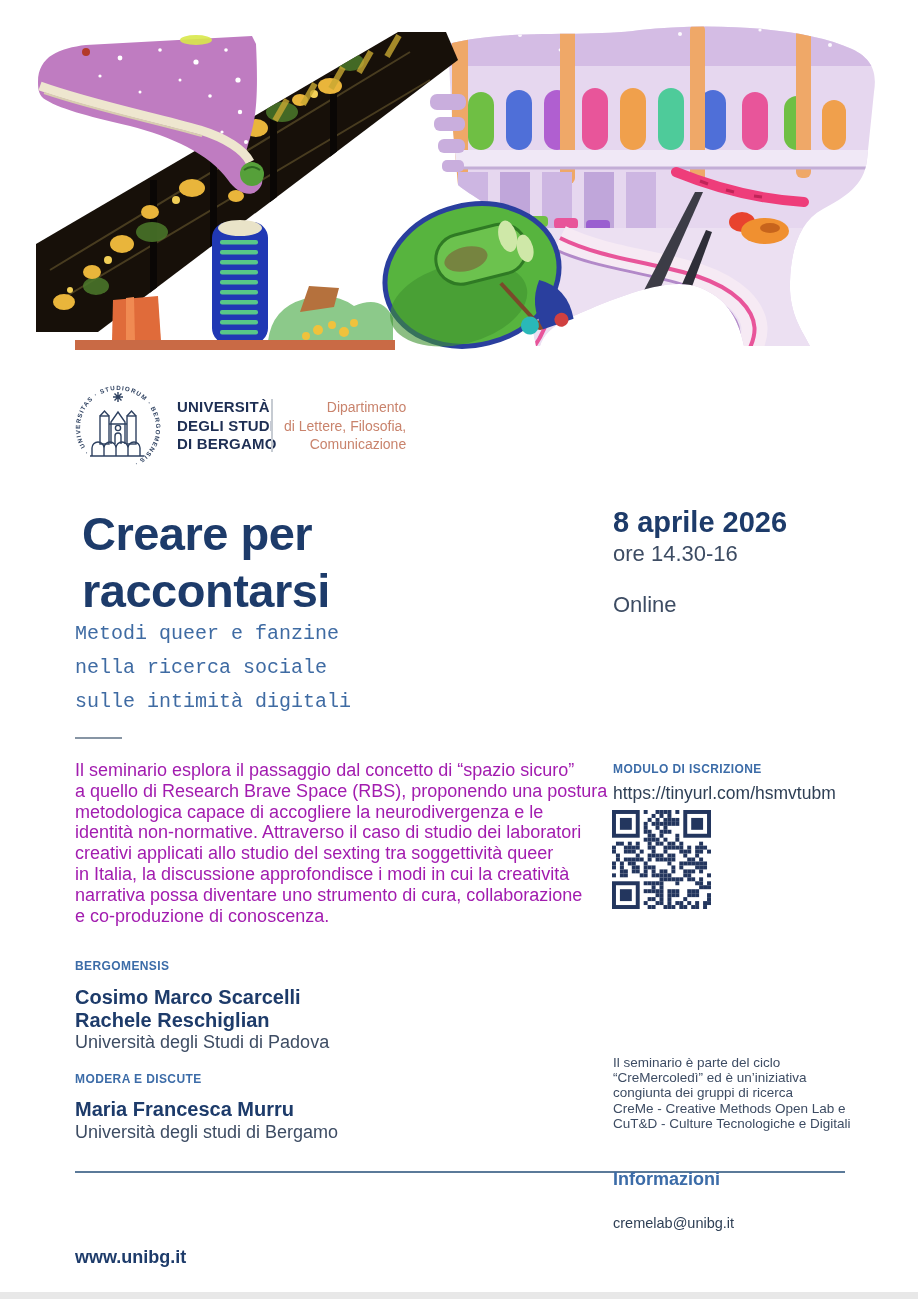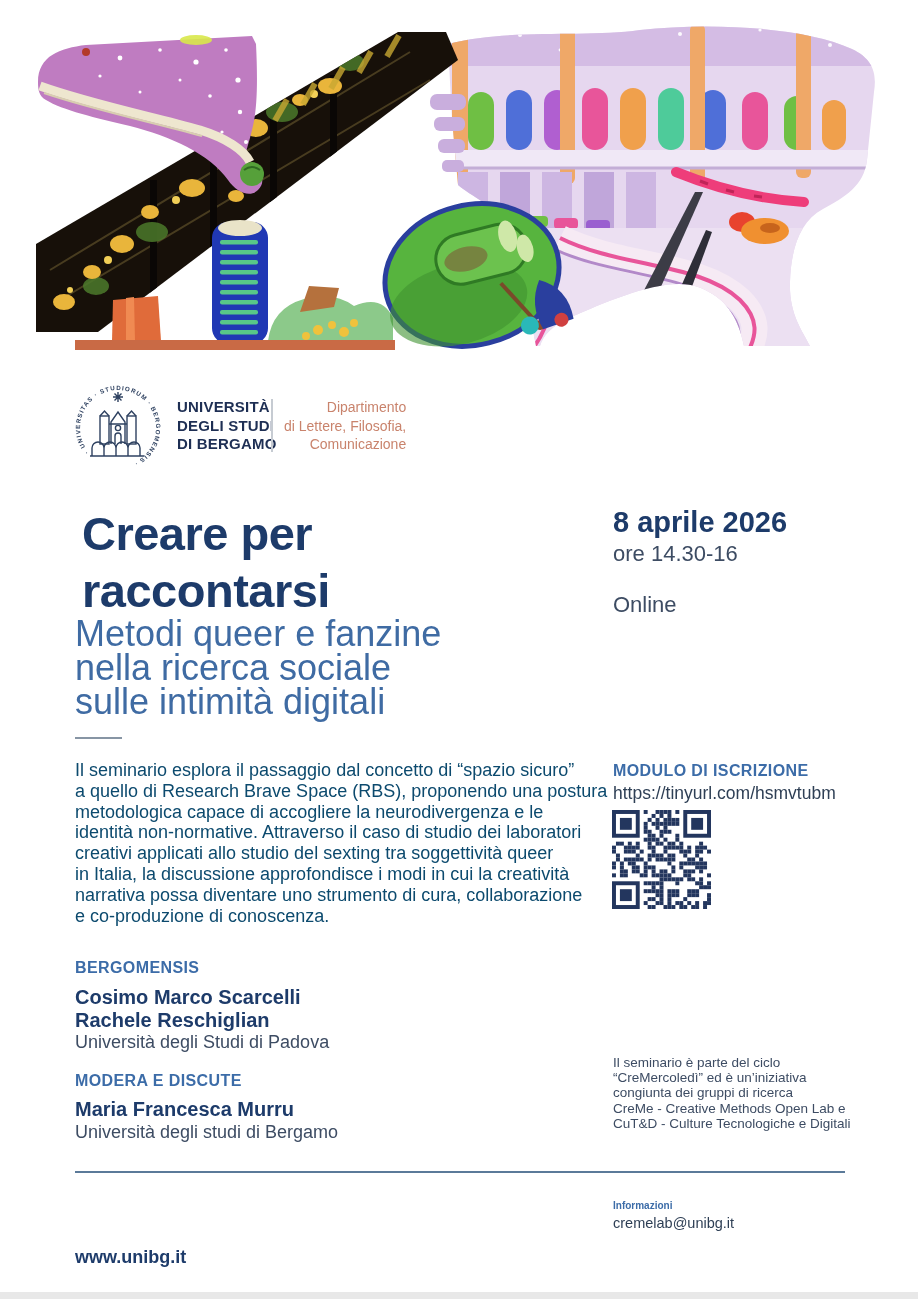--- a/index.html
+++ b/index.html
@@ -7,47 +7,47 @@
   .page{position:relative;width:918px;height:1299px;background:#ffffff;}
   .abs{position:absolute;}
 
   
   .wordmark{left:177px;top:398px;color:#1e2f54;font-size:15px;font-weight:bold;line-height:18.5px;letter-spacing:.2px;white-space:pre-line;}
   .logo-divider{left:271px;top:399px;width:2px;height:53px;background:#c6cbd2;}
   .department{left:284px;top:398px;color:#c9836c;font-size:14px;font-weight:500;line-height:18.5px;white-space:pre-line;text-align:right;}
 
   
   .title{left:74px;top:497px;color:#1d3b6a;font-size:47px;font-weight:800;line-height:57px;letter-spacing:-.5px;white-space:pre-line;}
-  .subtitle{left:75px;top:617px;color:#3f6ba3;font-size:36px;font-weight:500;line-height:34px;white-space:pre-line;}
+  .subtitle{left:75px;top:617px;color:#3f6ba3;font-size:20px;font-weight:500;line-height:34px;white-space:pre-line;font-family:Liberation Mono, monospace;}
   .dash{left:75px;top:737px;width:47px;height:2px;background:#8795a4;}
 
   
-  .paragraph{left:75px;top:760px;width:545px;color:#0c4a6e;font-size:18px;font-weight:500;line-height:20.8px;white-space:pre-line;}
-  .kicker{color:#3c6ca8;font-size:16px;font-weight:bold;letter-spacing:.4px;}
+  .paragraph{left:75px;top:760px;width:545px;color:#a21caf;font-size:18px;font-weight:500;line-height:20.8px;white-space:pre-line;}
+  .kicker{color:#3c6ca8;font-size:12px;font-weight:bold;letter-spacing:.4px;}
   .k-intervengono{left:75px;top:959px;}
   .speaker-names{left:75px;top:986px;color:#1d3b6a;font-size:20px;font-weight:800;line-height:23px;white-space:pre-line;}
   .affiliation{color:#3d4c63;font-size:18px;font-weight:500;}
   .aff-padova{left:75px;top:1032px;}
   .k-modera{left:75px;top:1072px;}
   .moderator-name{left:75px;top:1098px;color:#1d3b6a;font-size:20px;font-weight:800;}
   .aff-bergamo{left:75px;top:1122px;}
 
   
   .event-date{left:613px;top:506px;color:#1d3b6a;font-size:29px;font-weight:800;}
   .event-time{left:613px;top:541px;color:#3d4c63;font-size:22px;font-weight:500;}
   .event-mode{left:613px;top:592px;color:#3d4c63;font-size:22px;font-weight:500;}
   .k-modulo{left:613px;top:762px;}
   .reg-url{left:613px;top:783px;color:#2e3f55;font-size:17.5px;font-weight:500;text-decoration:none;}
   .qr-wrap{left:612px;top:810px;width:99px;height:99px;}
   .series-note{left:613px;top:1055px;color:#3d4c63;font-size:13.5px;font-weight:500;line-height:15.2px;white-space:pre-line;}
 
   
   .footer-line{left:75px;top:1171px;width:770px;height:2px;background:#5b7a99;}
   .site{left:75px;top:1205px;color:#1d3b6a;font-size:18px;font-weight:800;text-decoration:none;margin-top:42px;}
-  .info-label{left:613px;top:1200px;color:#3c6ca8;font-size:10px;font-weight:600;}
+  .info-label{left:613px;top:1169px;color:#3c6ca8;font-size:18px;font-weight:600;}
   .info-email{left:613px;top:1215px;color:#2e3f55;font-size:14.5px;font-weight:500;text-decoration:none;}
   .bottom-strip{left:0;top:1292px;width:918px;height:7px;background:#e8e8e8;}
 </style>
 </head>
 <body>
 
 <div class="page">
 
   <svg class="abs" style="left:0;top:0" width="918" height="356" viewBox="0 0 918 356">
     <defs>

